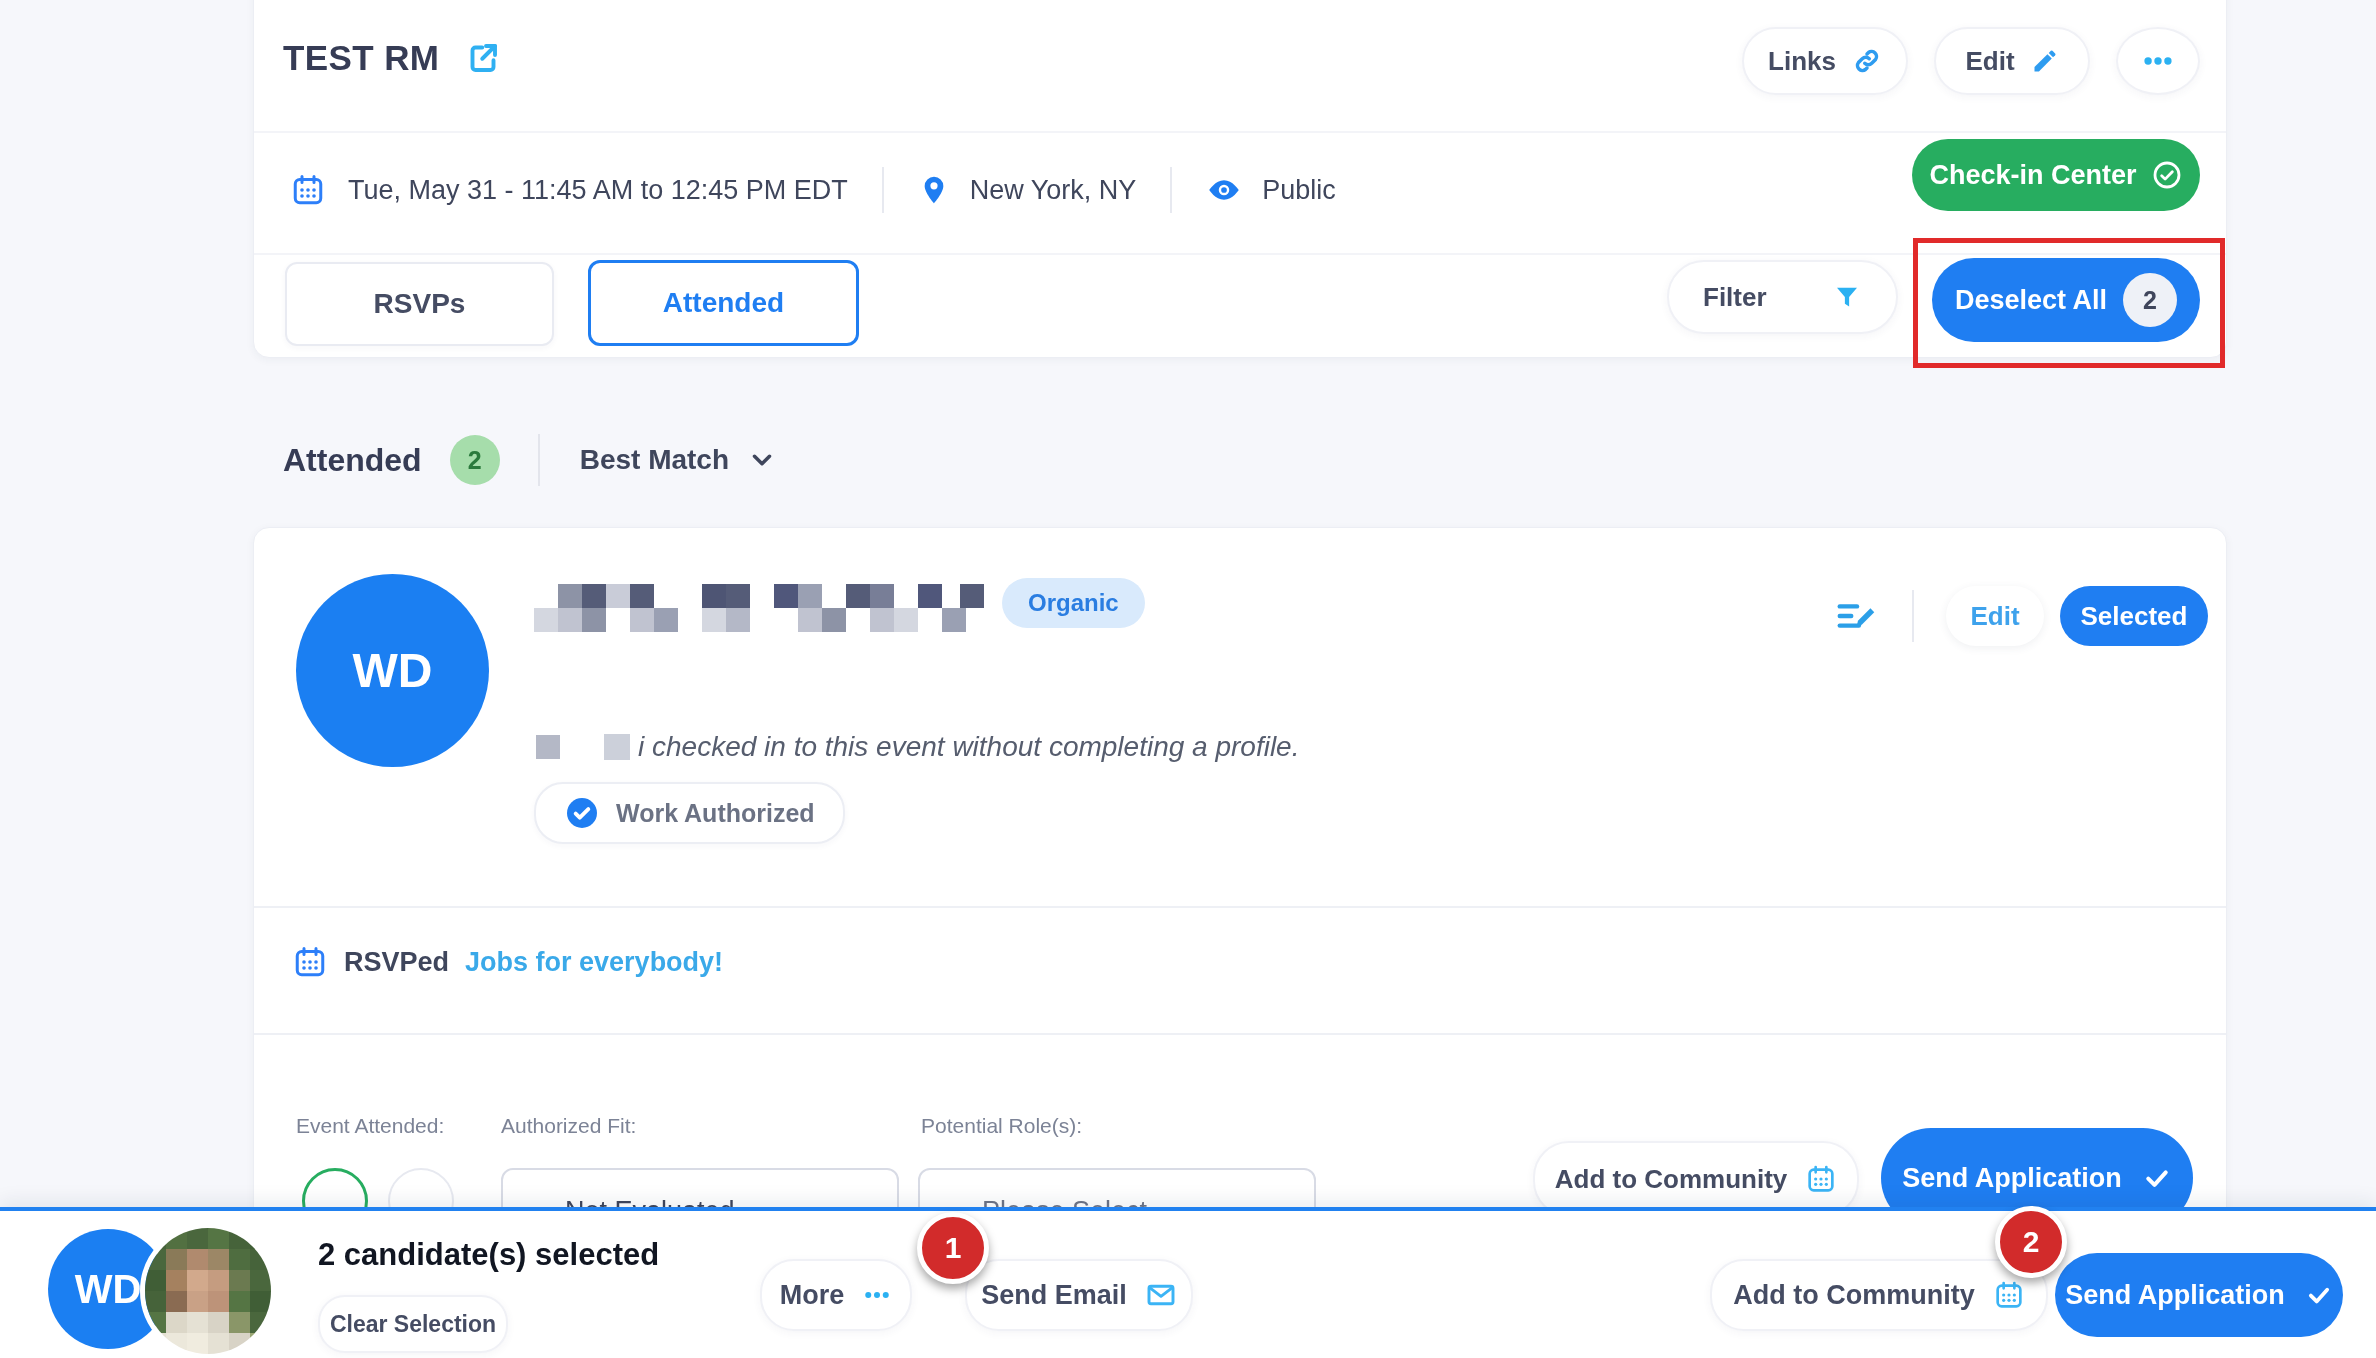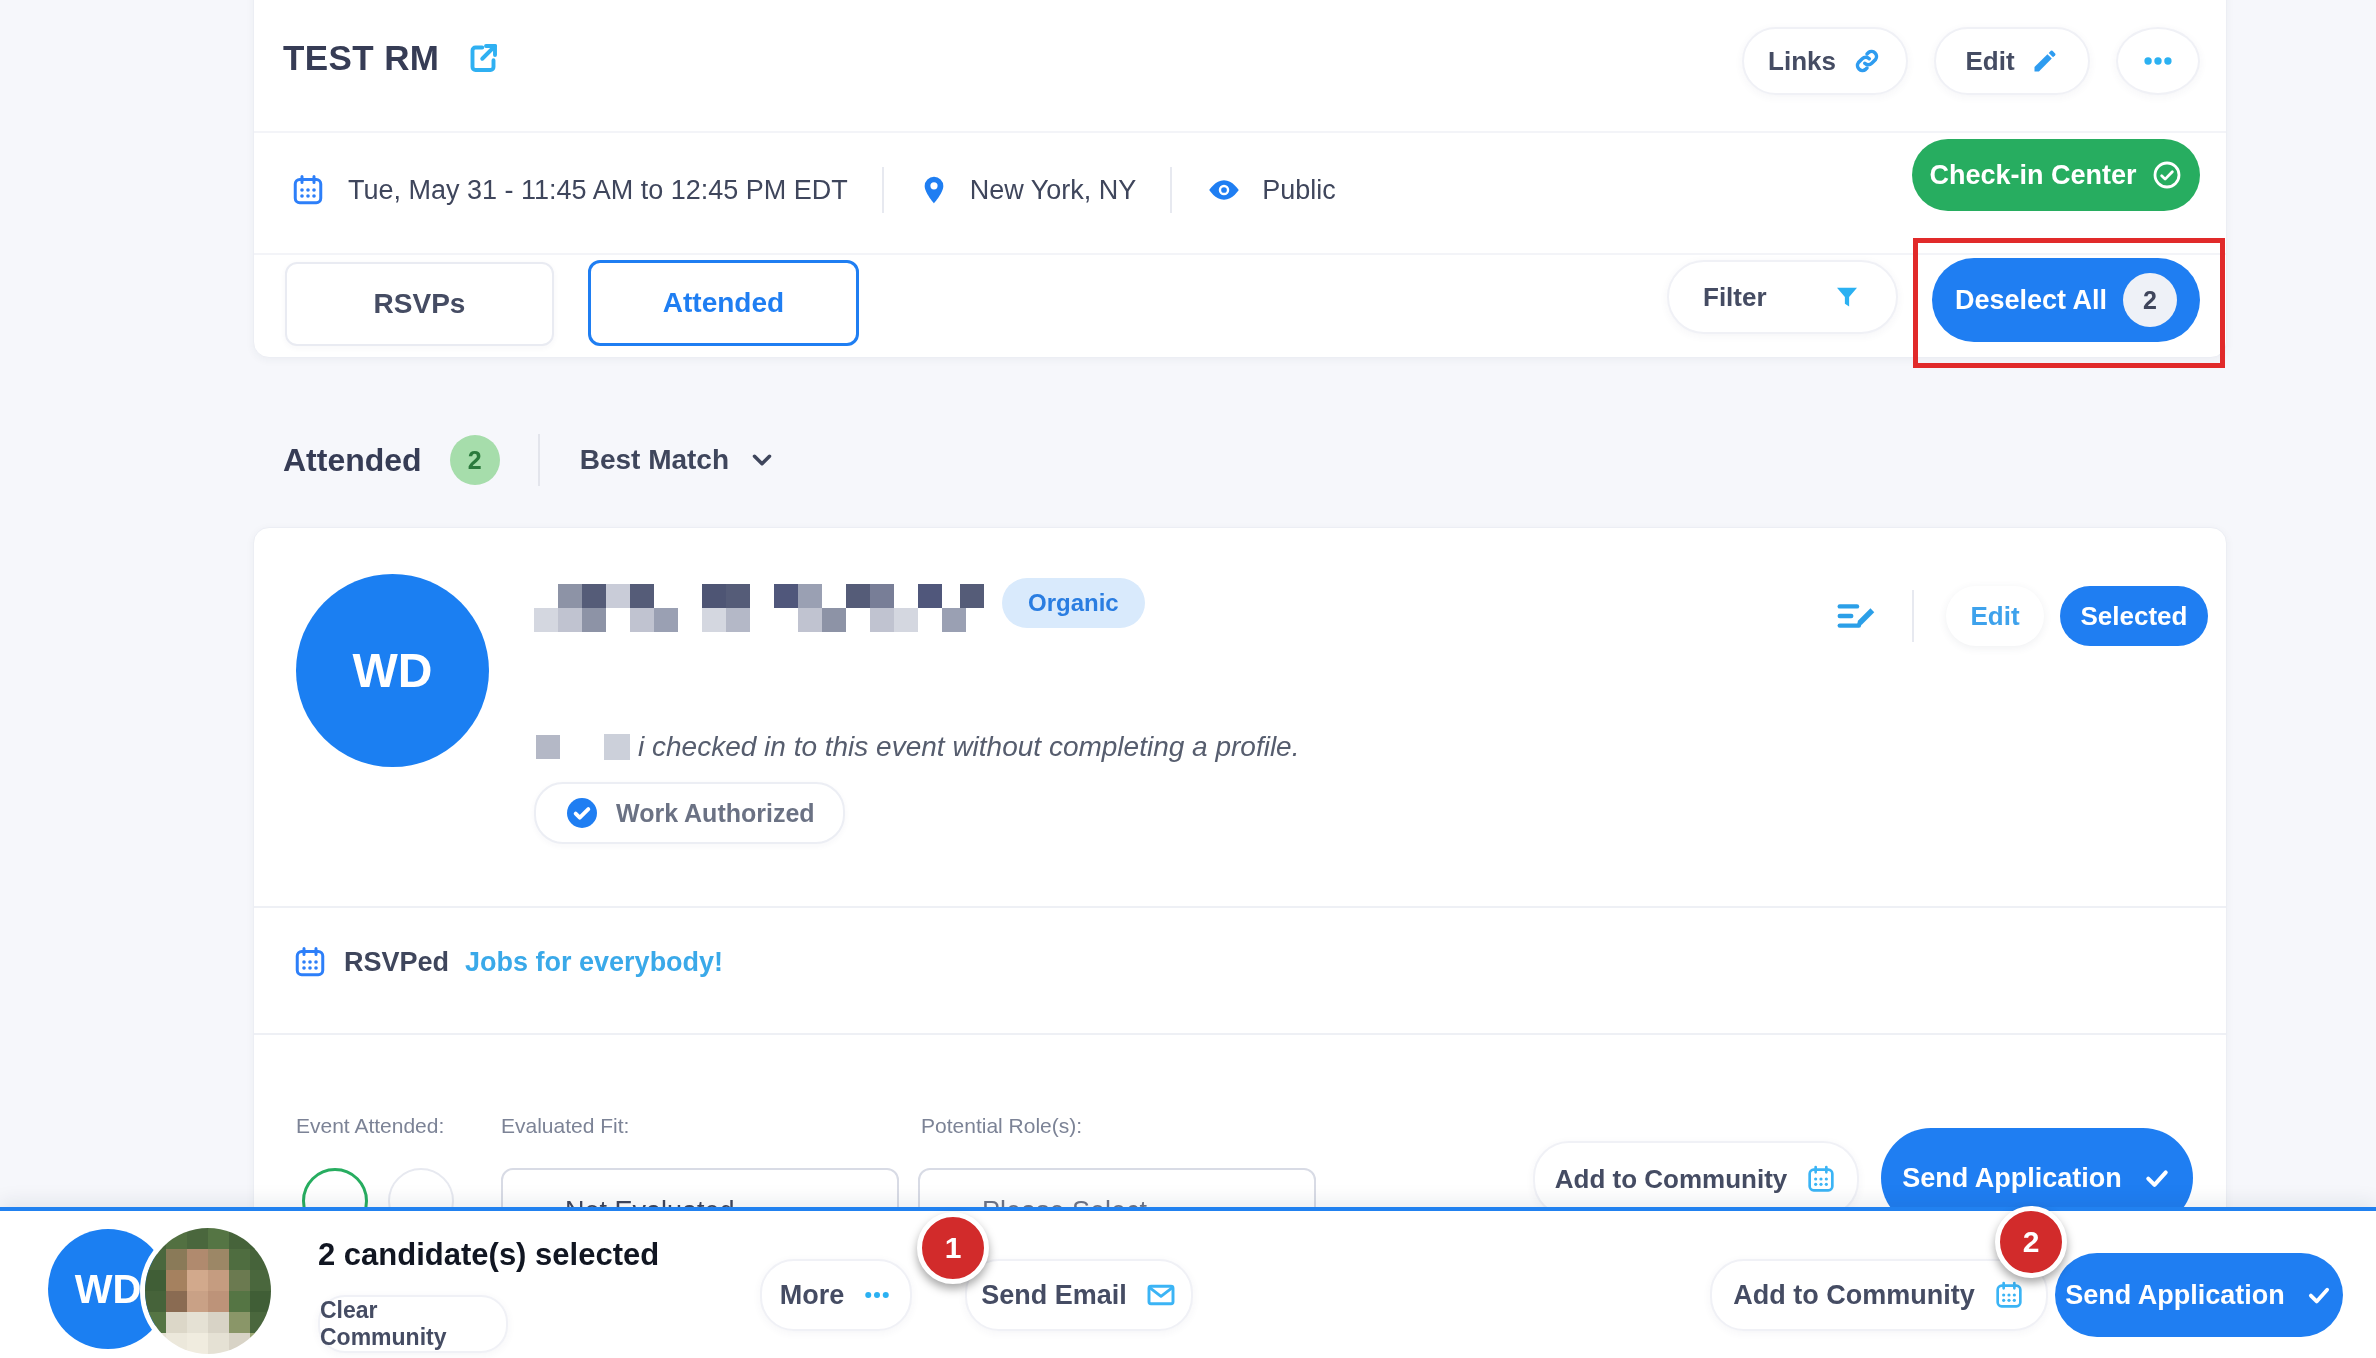--- a/index.html
+++ b/index.html
@@ -300,21 +300,21 @@
             </g>
         </svg>
       </span>
       <span class="rsvp-label">RSVPed</span>
       <span class="rsvp-link">Jobs for everybody!</span>
     </div>
 
     <div class="abs" style="left:0;top:505px;width:100%;height:2px;background:#eef0f5;"></div>
 
     <span class="abs field-label" style="left:42px;top:586px;">Event Attended:</span>
-    <span class="abs field-label" style="left:247px;top:586px;">Evaluated Fit:</span>
+    <span class="abs field-label" style="left:247px;top:586px;">Authorized Fit:</span>
     <span class="abs field-label" style="left:667px;top:586px;">Potential Role(s):</span>
 
     <div class="vote-circle" style="left:48px;top:640px;border:3px solid #27ad60;">
       <svg width="26" height="22" viewBox="0 0 24 20">
           <path d="M12 4l7 12H5z" fill="#27ad60"></path>
         </svg>
     </div>
     <div class="vote-circle" style="left:134px;top:640px;border:2px solid #e7e9f0;">
       <svg width="24" height="22" viewBox="0 0 24 22" stroke="#b9bdc9" stroke-width="2.6" stroke-linecap="round">
           <path d="M7 6l10 10M17 6L7 16"></path>
@@ -397,21 +397,21 @@
           <rect x="22" y="110" width="22" height="22" fill="#ece8db"></rect>
           <rect x="44" y="110" width="22" height="22" fill="#f0ecdf"></rect>
           <rect x="66" y="110" width="22" height="22" fill="#e5e1d4"></rect>
           <rect x="88" y="110" width="22" height="22" fill="#d8d3c6"></rect>
           <rect x="110" y="110" width="22" height="22" fill="#9aa673"></rect>
       </svg>
     </div>
 
     <span class="abs selected-count-text" style="left:318px;top:26px;">2 candidate(s) selected</span>
     <div class="abs pill clear-btn" style="left:318px;top:84px;">
-      <span>Clear Community</span>
+      <span>Clear Selection</span>
     </div>
 
     <div class="abs pill bar-pill" style="left:760px;top:48px;width:148px;">
       <span>More</span>
       <span class="icon">
         <svg width="30" height="30" viewBox="0 0 24 24" fill="#2bb1f2">
             <circle cx="5" cy="12" r="2.4"></circle>
             <circle cx="12" cy="12" r="2.4"></circle>
             <circle cx="19" cy="12" r="2.4"></circle>
           </svg>

